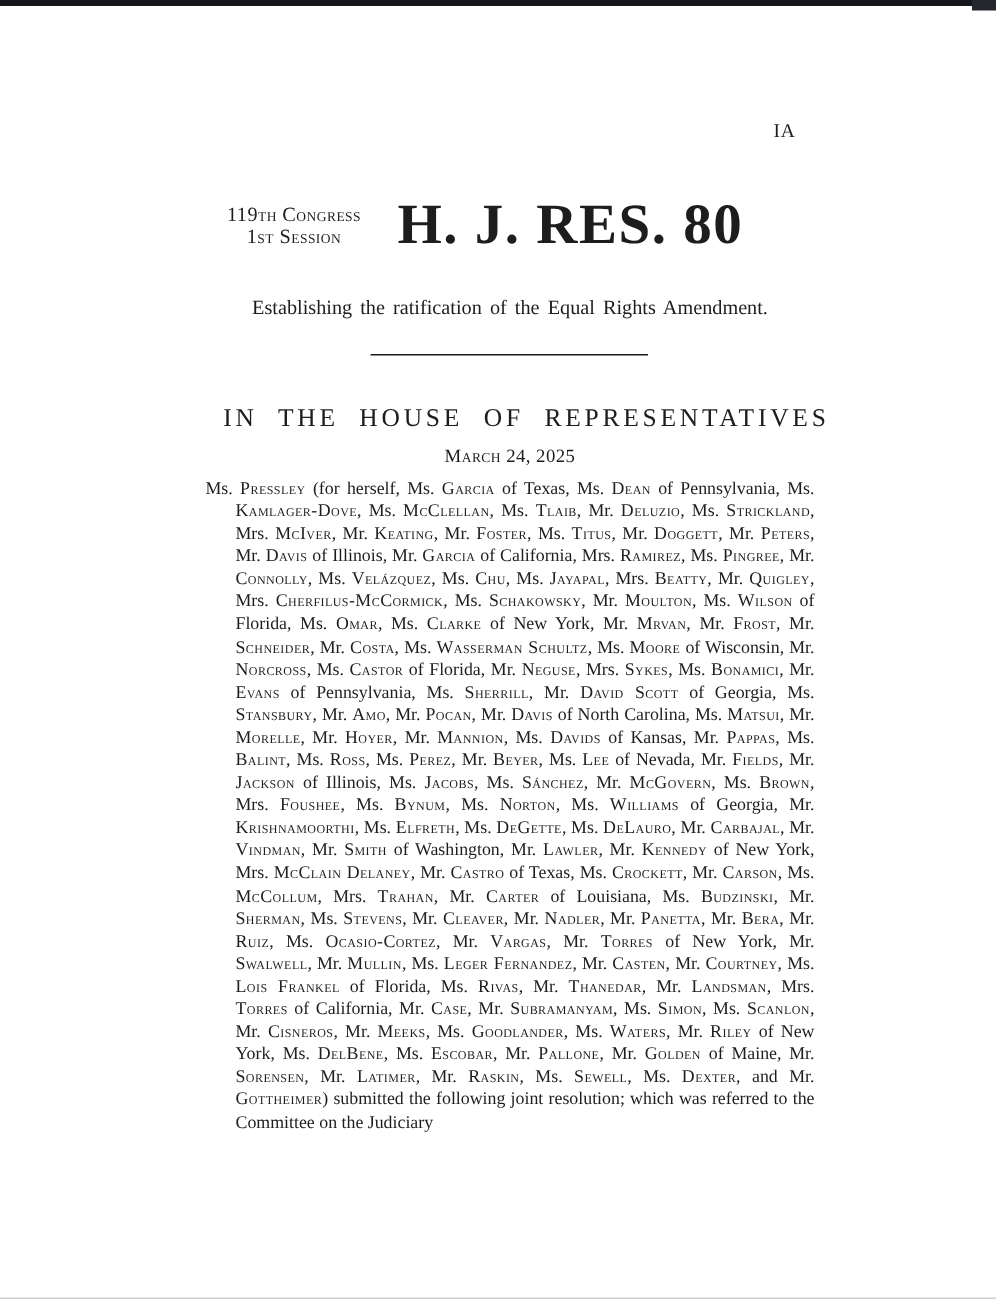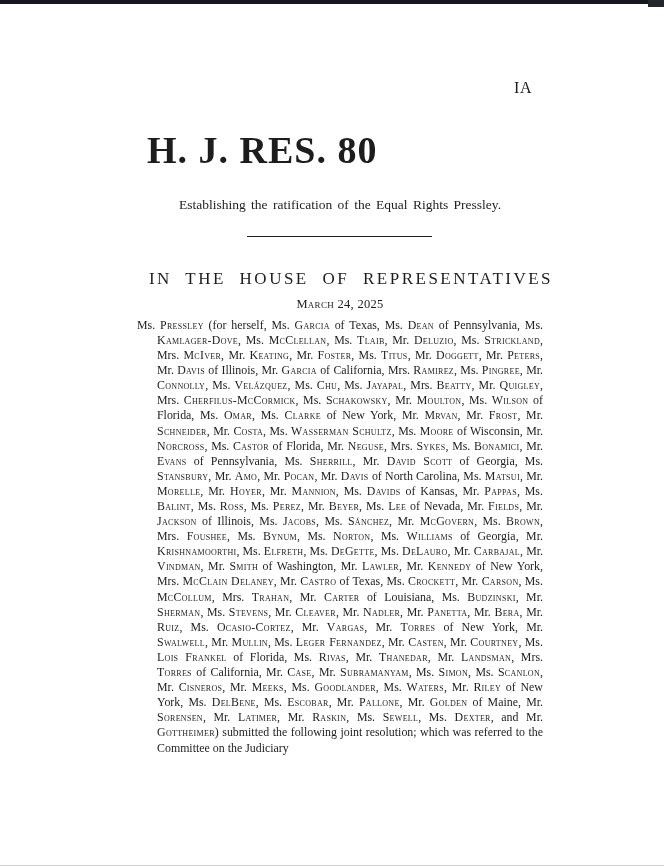--- a/index.html
+++ b/index.html
@@ -16,21 +16,21 @@
   .gpo-logo { position:absolute; top:7px; left:50px; width:92px; height:50px; }
   .gpo-text { position:absolute; top:4px; left:0; width:58px; text-align:right;
     font-family:"Liberation Sans", sans-serif; font-size:5px; line-height:6.5px;
     font-weight:bold; letter-spacing:0.4px; color:#2e3f94; }
   .gpo-acronym { position:absolute; top:26px; left:38px;
     font-family:"Liberation Sans", sans-serif; font-size:9.5px; font-weight:bold;
     letter-spacing:1px; color:#2e3f94; }
   .gpo-eagle { position:absolute; top:0; left:56px; }
 
   .doc-code { position:absolute; top:79px; left:500px; width:46px; text-align:center;
-    font-size:16px; letter-spacing:0.5px; }
+    font-size:13px; letter-spacing:0.5px; }
 
   .title-row { position:absolute; top:130px; left:137px; width:410px; display:flex; align-items:flex-start; }
   .congress-block { width:118px; text-align:center; font-variant:small-caps;
     font-size:13.5px; line-height:15px; padding-top:5px; letter-spacing:0.3px; }
   .bill-number { margin-left:10px; font-size:38px; font-weight:bold; line-height:40px;
     letter-spacing:1px; white-space:nowrap; }
 
   .subtitle { position:absolute; top:197px; left:137px; width:406px; text-align:center;
     font-size:13.5px; word-spacing:2px; }
 
@@ -52,24 +52,28 @@
 <body>
 
 <div class="page">
   <div class="top-bar"></div>
   <div class="top-bar-nub"></div>
 
 
   <div class="doc-code">IA</div>
 
   <div class="title-row">
+    <div class="congress-block">
+      <div>119th Congress</div>
+      <div>1st Session</div>
+    </div>
     <div class="bill-number">H. J. RES. 80</div>
   </div>
 
-  <div class="subtitle">Establishing the ratification of the Equal Rights Pressley.</div>
+  <div class="subtitle">Establishing the ratification of the Equal Rights Amendment.</div>
 
   <div class="separator-rule"></div>
 
   <div class="chamber-heading">IN THE HOUSE OF REPRESENTATIVES</div>
 
   <div class="doc-date">March 24, 2025</div>
 
   <p class="sponsors"><span>Ms. </span><span class="sc">Pressley</span><span> (for herself, </span><span>Ms. </span><span class="sc">Garcia</span><span> of Texas</span><span>, </span><span>Ms. </span><span class="sc">Dean</span><span> of Pennsylvania</span><span>, </span><span>Ms. </span><span class="sc">Kamlager-Dove</span><span>, </span><span>Ms. </span><span class="sc">McClellan</span><span>, </span><span>Ms. </span><span class="sc">Tlaib</span><span>, </span><span>Mr. </span><span class="sc">Deluzio</span><span>, </span><span>Ms. </span><span class="sc">Strickland</span><span>, </span><span>Mrs. </span><span class="sc">McIver</span><span>, </span><span>Mr. </span><span class="sc">Keating</span><span>, </span><span>Mr. </span><span class="sc">Foster</span><span>, </span><span>Ms. </span><span class="sc">Titus</span><span>, </span><span>Mr. </span><span class="sc">Doggett</span><span>, </span><span>Mr. </span><span class="sc">Peters</span><span>, </span><span>Mr. </span><span class="sc">Davis</span><span> of Illinois</span><span>, </span><span>Mr. </span><span class="sc">Garcia</span><span> of California</span><span>, </span><span>Mrs. </span><span class="sc">Ramirez</span><span>, </span><span>Ms. </span><span class="sc">Pingree</span><span>, </span><span>Mr. </span><span class="sc">Connolly</span><span>, </span><span>Ms. </span><span class="sc">Velázquez</span><span>, </span><span>Ms. </span><span class="sc">Chu</span><span>, </span><span>Ms. </span><span class="sc">Jayapal</span><span>, </span><span>Mrs. </span><span class="sc">Beatty</span><span>, </span><span>Mr. </span><span class="sc">Quigley</span><span>, </span><span>Mrs. </span><span class="sc">Cherfilus-McCormick</span><span>, </span><span>Ms. </span><span class="sc">Schakowsky</span><span>, </span><span>Mr. </span><span class="sc">Moulton</span><span>, </span><span>Ms. </span><span class="sc">Wilson</span><span> of Florida</span><span>, </span><span>Ms. </span><span class="sc">Omar</span><span>, </span><span>Ms. </span><span class="sc">Clarke</span><span> of New York</span><span>, </span><span>Mr. </span><span class="sc">Mrvan</span><span>, </span><span>Mr. </span><span class="sc">Frost</span><span>, </span><span>Mr. </span><span class="sc">Schneider</span><span>, </span><span>Mr. </span><span class="sc">Costa</span><span>, </span><span>Ms. </span><span class="sc">Wasserman Schultz</span><span>, </span><span>Ms. </span><span class="sc">Moore</span><span> of Wisconsin</span><span>, </span><span>Mr. </span><span class="sc">Norcross</span><span>, </span><span>Ms. </span><span class="sc">Castor</span><span> of Florida</span><span>, </span><span>Mr. </span><span class="sc">Neguse</span><span>, </span><span>Mrs. </span><span class="sc">Sykes</span><span>, </span><span>Ms. </span><span class="sc">Bonamici</span><span>, </span><span>Mr. </span><span class="sc">Evans</span><span> of Pennsylvania</span><span>, </span><span>Ms. </span><span class="sc">Sherrill</span><span>, </span><span>Mr. </span><span class="sc">David Scott</span><span> of Georgia</span><span>, </span><span>Ms. </span><span class="sc">Stansbury</span><span>, </span><span>Mr. </span><span class="sc">Amo</span><span>, </span><span>Mr. </span><span class="sc">Pocan</span><span>, </span><span>Mr. </span><span class="sc">Davis</span><span> of North Carolina</span><span>, </span><span>Ms. </span><span class="sc">Matsui</span><span>, </span><span>Mr. </span><span class="sc">Morelle</span><span>, </span><span>Mr. </span><span class="sc">Hoyer</span><span>, </span><span>Mr. </span><span class="sc">Mannion</span><span>, </span><span>Ms. </span><span class="sc">Davids</span><span> of Kansas</span><span>, </span><span>Mr. </span><span class="sc">Pappas</span><span>, </span><span>Ms. </span><span class="sc">Balint</span><span>, </span><span>Ms. </span><span class="sc">Ross</span><span>, </span><span>Ms. </span><span class="sc">Perez</span><span>, </span><span>Mr. </span><span class="sc">Beyer</span><span>, </span><span>Ms. </span><span class="sc">Lee</span><span> of Nevada</span><span>, </span><span>Mr. </span><span class="sc">Fields</span><span>, </span><span>Mr. </span><span class="sc">Jackson</span><span> of Illinois</span><span>, </span><span>Ms. </span><span class="sc">Jacobs</span><span>, </span><span>Ms. </span><span class="sc">Sánchez</span><span>, </span><span>Mr. </span><span class="sc">McGovern</span><span>, </span><span>Ms. </span><span class="sc">Brown</span><span>, </span><span>Mrs. </span><span class="sc">Foushee</span><span>, </span><span>Ms. </span><span class="sc">Bynum</span><span>, </span><span>Ms. </span><span class="sc">Norton</span><span>, </span><span>Ms. </span><span class="sc">Williams</span><span> of Georgia</span><span>, </span><span>Mr. </span><span class="sc">Krishnamoorthi</span><span>, </span><span>Ms. </span><span class="sc">Elfreth</span><span>, </span><span>Ms. </span><span class="sc">DeGette</span><span>, </span><span>Ms. </span><span class="sc">DeLauro</span><span>, </span><span>Mr. </span><span class="sc">Carbajal</span><span>, </span><span>Mr. </span><span class="sc">Vindman</span><span>, </span><span>Mr. </span><span class="sc">Smith</span><span> of Washington</span><span>, </span><span>Mr. </span><span class="sc">Lawler</span><span>, </span><span>Mr. </span><span class="sc">Kennedy</span><span> of New York</span><span>, </span><span>Mrs. </span><span class="sc">McClain Delaney</span><span>, </span><span>Mr. </span><span class="sc">Castro</span><span> of Texas</span><span>, </span><span>Ms. </span><span class="sc">Crockett</span><span>, </span><span>Mr. </span><span class="sc">Carson</span><span>, </span><span>Ms. </span><span class="sc">McCollum</span><span>, </span><span>Mrs. </span><span class="sc">Trahan</span><span>, </span><span>Mr. </span><span class="sc">Carter</span><span> of Louisiana</span><span>, </span><span>Ms. </span><span class="sc">Budzinski</span><span>, </span><span>Mr. </span><span class="sc">Sherman</span><span>, </span><span>Ms. </span><span class="sc">Stevens</span><span>, </span><span>Mr. </span><span class="sc">Cleaver</span><span>, </span><span>Mr. </span><span class="sc">Nadler</span><span>, </span><span>Mr. </span><span class="sc">Panetta</span><span>, </span><span>Mr. </span><span class="sc">Bera</span><span>, </span><span>Mr. </span><span class="sc">Ruiz</span><span>, </span><span>Ms. </span><span class="sc">Ocasio-Cortez</span><span>, </span><span>Mr. </span><span class="sc">Vargas</span><span>, </span><span>Mr. </span><span class="sc">Torres</span><span> of New York</span><span>, </span><span>Mr. </span><span class="sc">Swalwell</span><span>, </span><span>Mr. </span><span class="sc">Mullin</span><span>, </span><span>Ms. </span><span class="sc">Leger Fernandez</span><span>, </span><span>Mr. </span><span class="sc">Casten</span><span>, </span><span>Mr. </span><span class="sc">Courtney</span><span>, </span><span>Ms. </span><span class="sc">Lois Frankel</span><span> of Florida</span><span>, </span><span>Ms. </span><span class="sc">Rivas</span><span>, </span><span>Mr. </span><span class="sc">Thanedar</span><span>, </span><span>Mr. </span><span class="sc">Landsman</span><span>, </span><span>Mrs. </span><span class="sc">Torres</span><span> of California</span><span>, </span><span>Mr. </span><span class="sc">Case</span><span>, </span><span>Mr. </span><span class="sc">Subramanyam</span><span>, </span><span>Ms. </span><span class="sc">Simon</span><span>, </span><span>Ms. </span><span class="sc">Scanlon</span><span>, </span><span>Mr. </span><span class="sc">Cisneros</span><span>, </span><span>Mr. </span><span class="sc">Meeks</span><span>, </span><span>Ms. </span><span class="sc">Goodlander</span><span>, </span><span>Ms. </span><span class="sc">Waters</span><span>, </span><span>Mr. </span><span class="sc">Riley</span><span> of New York</span><span>, </span><span>Ms. </span><span class="sc">DelBene</span><span>, </span><span>Ms. </span><span class="sc">Escobar</span><span>, </span><span>Mr. </span><span class="sc">Pallone</span><span>, </span><span>Mr. </span><span class="sc">Golden</span><span> of Maine</span><span>, </span><span>Mr. </span><span class="sc">Sorensen</span><span>, </span><span>Mr. </span><span class="sc">Latimer</span><span>, </span><span>Mr. </span><span class="sc">Raskin</span><span>, </span><span>Ms. </span><span class="sc">Sewell</span><span>, </span><span>Ms. </span><span class="sc">Dexter</span><span>, </span><span>and </span><span>Mr. </span><span class="sc">Gottheimer</span><span>) submitted the following joint resolution; which was referred to the Committee on the Judiciary</span></p>
 
   <div class="bottom-edge"></div>

